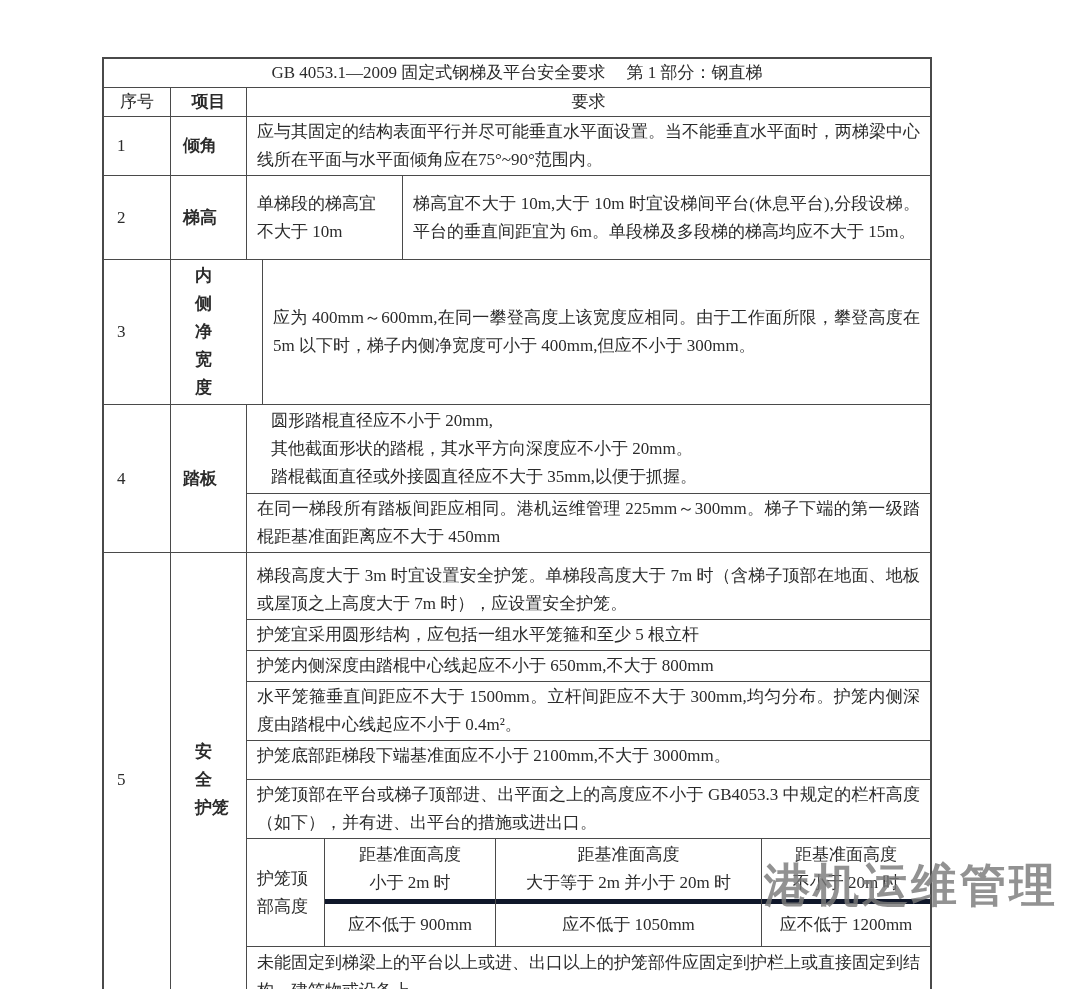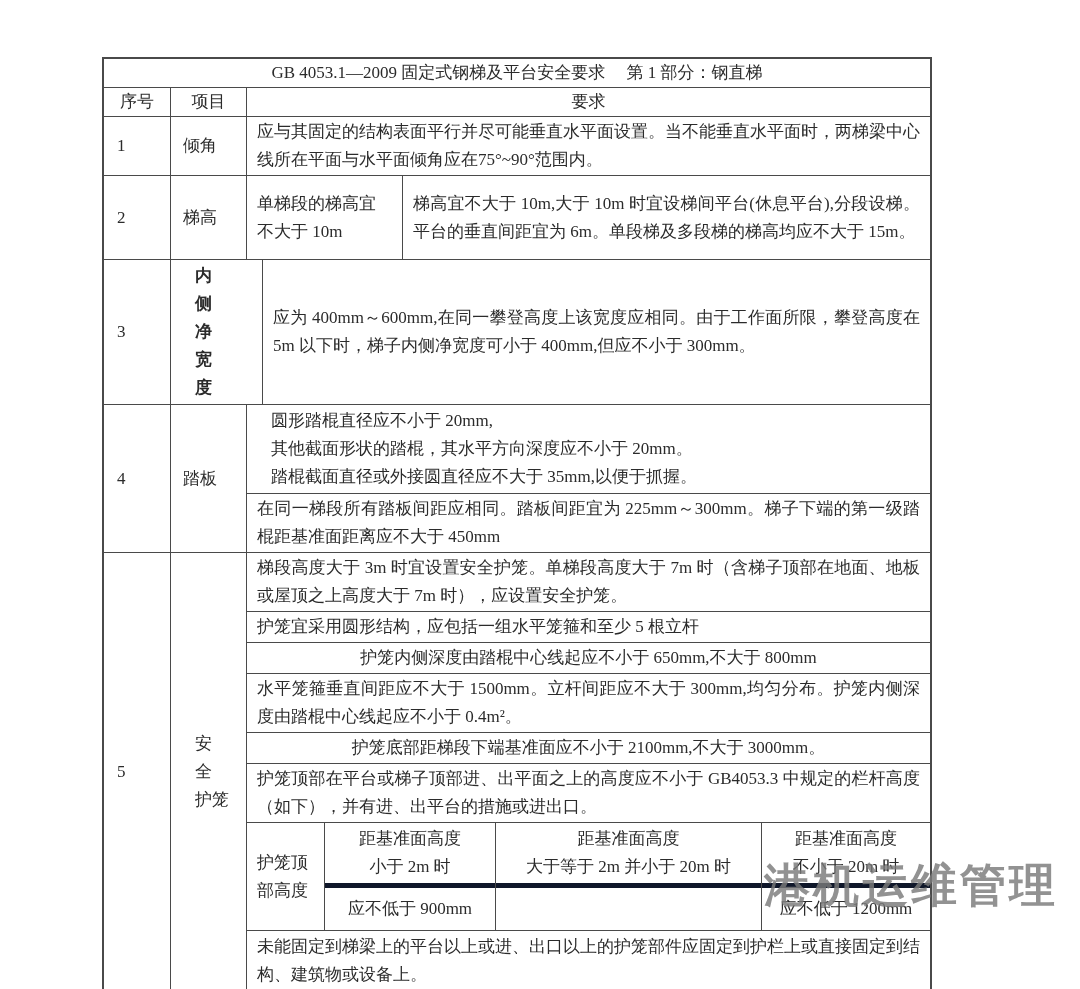--- a/index.html
+++ b/index.html
@@ -10,21 +10,21 @@
   }
   .tbl{
     position:absolute;left:102px;top:57px;width:830px;
     border:2px solid #4a4a4a;box-sizing:border-box;background:#fff;
     font-size:17px;line-height:28px;
   }
   .trow{display:flex;align-items:stretch;border-top:1px solid #4a4a4a;box-sizing:border-box;}
   .trow:first-child{border-top:none;}
   .cell{box-sizing:border-box;}
   .c-no{width:66px;flex:none;display:flex;align-items:center;padding-left:13px;}
-  .c-item{width:76px;flex:none;border-left:1px solid #4a4a4a;display:flex;align-items:center;padding:2px 4px 2px 12px;}
+  .c-item{width:76px;flex:none;border-left:1px solid #4a4a4a;display:flex;align-items:center;padding:2px 4px 2px 12px;font-weight:bold;}
   .c-req{flex:1;border-left:1px solid #4a4a4a;display:flex;flex-direction:column;min-width:0;}
   .txt{padding:1px 10px;text-align:justify;}
   .vcenter{display:flex;align-items:center;}
   .b{font-weight:bold;}
   .ml{white-space:pre-line;padding-left:24px;}
   .title-row{min-height:28px;display:flex;align-items:center;justify-content:center;text-align:center;}
   .hdr-row{min-height:27px;}
   .hdr-cell{display:flex;align-items:center;justify-content:center;padding:0;text-align:center;}
   
   .h-r1{min-height:58px;}
@@ -34,23 +34,23 @@
   .h-r7{min-height:55px;}
   
   .split{flex-direction:row;display:flex;}
   .split-left{width:155px;flex:none;display:flex;align-items:center;padding:1px 10px;box-sizing:border-box;}
   .split-right{flex:1;border-left:1px solid #4a4a4a;display:flex;align-items:center;min-width:0;}
   
   .sub{border-top:1px solid #4a4a4a;display:flex;align-items:center;box-sizing:border-box;min-width:0;}
   .sub:first-child{border-top:none;}
   .s-88{min-height:88px;}
   .s-55{min-height:55px;}
-  .s-58{min-height:58px;}
+  .s-58{min-height:58px;margin-top:8px;}
   .s-29{min-height:29px;}
-  .s-30{min-height:30px;justify-content:center;}
+  .s-30{min-height:30px;}
   .s-56{min-height:56px;}
   .s-60{min-height:60px;}
   
   .nested{display:flex;align-items:stretch;min-height:108px;padding:0;}
   .n-label{width:77px;flex:none;display:flex;align-items:center;padding-left:10px;box-sizing:border-box;}
   .n-col{display:flex;flex-direction:column;border-left:1px solid #4a4a4a;box-sizing:border-box;min-width:0;}
   .n-a{width:171px;flex:none;}
   .n-b{flex:1;}
   .n-c{width:169px;flex:none;}
   .n-cond{min-height:55px;border-bottom:5px solid #0f172a;display:flex;align-items:center;justify-content:center;text-align:center;box-sizing:border-box;padding:2px 4px;}
@@ -109,21 +109,21 @@
   <div class="trow h-r4">
     <div class="cell c-no">4</div>
     <div class="cell c-item">踏板</div>
     <div class="cell c-req">
       <div class="sub s-88">
           <div class="txt ml" style="text-align:left;">圆形踏棍直径应不小于 20mm,
 其他截面形状的踏棍，其水平方向深度应不小于 20mm。
 踏棍截面直径或外接圆直径应不大于 35mm,以便于抓握。</div>
         </div>
       <div class="sub s-55">
-          <div class="txt">在同一梯段所有踏板间距应相同。踏板间距宜为 225mm～300mm。梯子下端的第一级踏棍距基准面距离应不大于 450mm</div>
+          <div class="txt">在同一梯段所有踏板间距应相同。港机运维管理 225mm～300mm。梯子下端的第一级踏棍距基准面距离应不大于 450mm</div>
         </div>
     </div>
   </div>
 
   <div class="trow">
     <div class="cell c-no">5</div>
     <div class="cell c-item ml">安　全
 护笼</div>
     <div class="cell c-req">
       <div class="sub s-58">
@@ -149,20 +149,21 @@
         <div class="n-label ml">护笼顶
 部高度</div>
         <div class="n-col n-a">
           <div class="n-cond ml">距基准面高度
 小于 2m 时</div>
           <div class="n-val">应不低于 900mm</div>
         </div>
         <div class="n-col n-b">
           <div class="n-cond ml">距基准面高度
 大于等于 2m 并小于 20m 时</div>
+          <div class="n-val">应不低于 1050mm</div>
         </div>
         <div class="n-col n-c">
           <div class="n-cond ml">距基准面高度
 不小于 20m 时</div>
           <div class="n-val">应不低于 1200mm</div>
         </div>
       </div>
 
       <div class="sub s-60">
           <div class="txt">未能固定到梯梁上的平台以上或进、出口以上的护笼部件应固定到护栏上或直接固定到结构、建筑物或设备上。</div>

